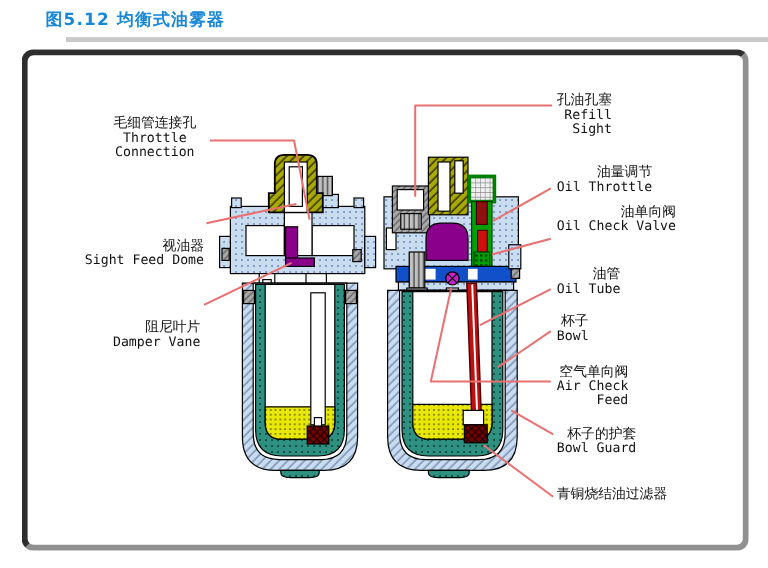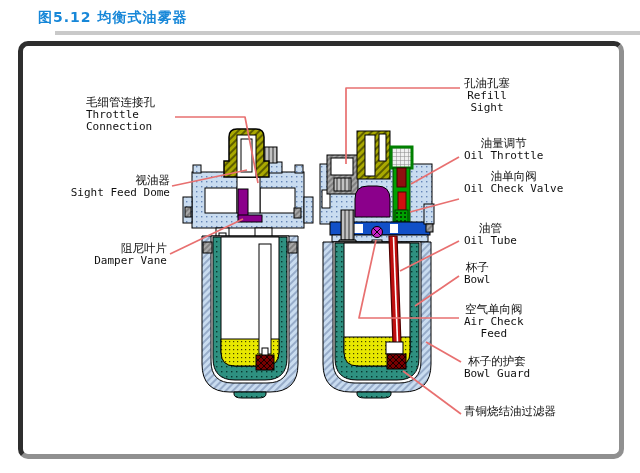--- a/index.html
+++ b/index.html
@@ -21,23 +21,23 @@
     border-style:solid;border-width:5px;
     border-color:#2E2E2E #909090 #909090 #2E2E2E;
     border-radius:10px;background:#ffffff;
   }
   .diagram-svg{position:absolute;left:0;top:0;width:640px;height:473px;}
   .lbl{
     position:absolute;color:#111;white-space:nowrap;
     font:11px/12.5px "DejaVu Sans Mono","Liberation Mono",monospace;
   }
   .lbl .zh{font-family:"DejaVu Sans",sans-serif;font-size:11.5px;}
-  .lbl-right{text-align:center;}
-  .lbl-center{text-align:left;}
-  .lbl-ralign{text-align:right;}
+  .lbl-right{text-align:right;}
+  .lbl-center{text-align:center;}
+  .lbl-ralign{text-align:right;margin-top:24px;}
 </style>
 </head>
 <body>
 
 <div class="fig-title">图5.12  均衡式油雾器</div>
 <div class="top-rule"></div>
 <div class="frame"></div>
 
 <svg class="diagram-svg" viewBox="0 0 640 473">
   <defs>

